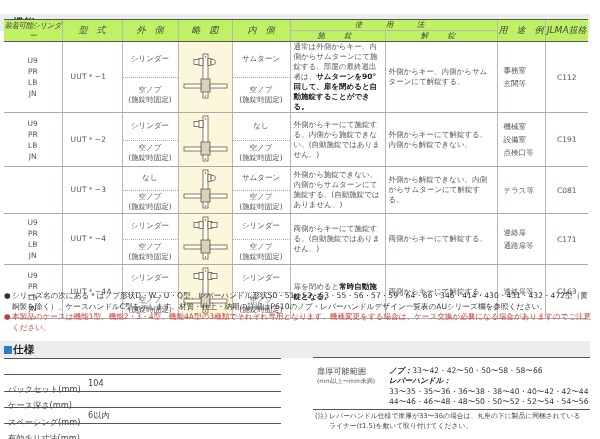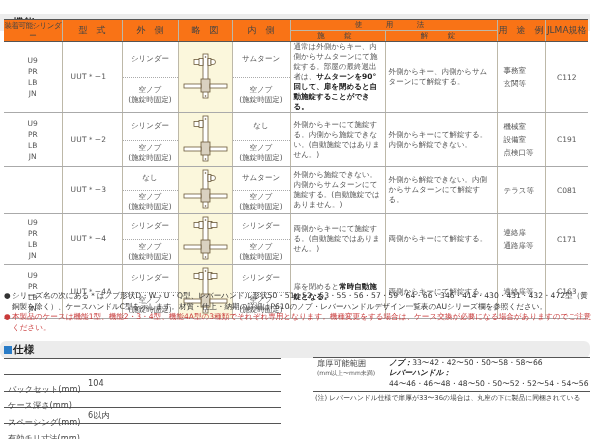--- a/index.html
+++ b/index.html
@@ -5,21 +5,21 @@
   * { box-sizing: border-box; margin: 0; padding: 0; }
   html, body { width: 600px; height: 439px; background: #ffffff; overflow: hidden; }
   body { font-family: "DejaVu Sans", "Liberation Sans", sans-serif; color: #222; position: relative; }
 
   .section-bar { position: absolute; left: 0; width: 590px; height: 17px; background: #ececec; display: flex; align-items: center; padding-left: 4px; }
   .section-bar .sq { width: 8px; height: 8px; background: #2a7cc7; margin-right: 1px; }
   .section-bar .ttl { font-size: 10.5px; font-weight: bold; color: #222; letter-spacing: 0.5px; }
 
   table.func { position: absolute; left: 4px; top: 19px; width: 584px; border-collapse: collapse; table-layout: fixed; }
   table.func th, table.func td { font-weight: normal; text-align: center; vertical-align: middle; padding: 0; }
-  table.func thead th { background: #f97316; color: #444; font-size: 9px; border-left: 1px solid #bdb8a8; height: 12px; }
+  table.func thead th { background: #bef264; color: #444; font-size: 9px; border-left: 1px solid #bdb8a8; height: 12px; font-style: italic; }
   table.func thead tr:first-child th { border-top: 1.5px solid #555; }
   table.func thead th.first { border-left: none; }
   table.func thead tr.h2 th { font-size: 7.5px; height: 10px; letter-spacing: 6px; }
   table.func thead th.usage-top { font-size: 7.5px; height: 11px; letter-spacing: 8px; border-bottom: 1px solid #bdb8a8; }
   table.func thead tr:last-child th, table.func thead th.rowspan2 { border-bottom: 1.5px solid #555; }
   table.func thead th.small-h { font-size: 7.5px; letter-spacing: -0.5px; }
 
   table.func tbody td { border-left: 1px solid #bdb8a8; border-bottom: 1px solid #aaa; font-size: 7.5px; color: #555; }
   table.func tbody td.first { border-left: none; }
   table.func tbody tr.half td.cell-top { border-bottom: 1px dotted #aaa; margin-left: 24px; }
@@ -36,21 +36,21 @@
   .notes .n { position: relative; padding-left: 8px; }
   .notes .n .dot { position: absolute; left: 0; top: 0; }
   .notes .red { color: #c93a3a; }
 
   .spec-table { position: absolute; left: 4px; top: 358px; width: 277px; }
   .spec-row { height: 16.3px; border-bottom: 1px solid #555; display: flex; align-items: center; font-size: 8.2px; color: #444; }
   .spec-row .lab { width: 84px; padding-left: 4px; margin-top: 46px; }
   .spec-row .val { flex: 1; }
 
   .range { position: absolute; left: 313px; top: 357px; width: 277px; border-top: 1.5px solid #555; }
-  .range-body { display: flex; padding-top: 0; padding-bottom: 2px; border-bottom: 1px solid #555; }
+  .range-body { display: flex; padding-top: 8px; padding-bottom: 2px; border-bottom: 1px solid #555; }
   .range-lab { width: 76px; padding-left: 4px; }
   .range-lab .t1 { font-size: 8.2px; color: #444; }
   .range-lab .t2 { font-size: 6px; color: #555; }
   .range-vals { flex: 1; font-size: 7.6px; line-height: 10.3px; color: #333; }
   .range-vals .hd { font-weight: bold; font-style: italic; color: #222; }
   .range-note { font-size: 6.8px; color: #444; line-height: 9.5px; padding-top: 2px; padding-left: 2px; }
   .range-note .ind { padding-left: 14px; }
 </style>
 </head>
 <body>
@@ -286,21 +286,21 @@
   <div class="n">
     <span class="dot">●</span>
     <span>シリーズ名の次にある＊はノブ形状D・W・U・Q型、レバーハンドル形状50・51・52・53・55・56・57・59・64・66・346・414・430・431・432・472型（黄銅製を除く）、ケースハンドルC型を示します。材質・仕上・納期の詳細はP610のノブ・レバーハンドルデザイン一覧表のAUシリーズ欄を参照ください。</span>
   </div>
   <div class="n red">
     <span class="dot">●</span>
     <span>本製品のケースは機能1型、機能2・3・4型、機能4A型の3種類でそれぞれ専用となります。機種変更をする場合は、ケース交換が必要になる場合がありますのでご注意ください。</span>
   </div>
 </div>
 
-<div class="section-bar" style="top:341px;border-radius:6px;">
+<div class="section-bar" style="top:341px;">
   <span class="sq"></span>
   <span class="ttl">仕様</span>
 </div>
 
 <div class="spec-table" style="border-top:1.5px solid #555;">
   <div class="spec-row">
     <span class="lab">バックセット(mm)</span>
   </div>
   <div class="spec-row">
     <span class="lab">ケース深さ(mm)</span>
@@ -317,19 +317,21 @@
 
 <div class="range">
   <div class="range-body">
     <div class="range-lab">
       <div class="t1">扉厚可能範囲</div>
       <div class="t2">(mm以上〜mm未満)</div>
     </div>
     <div class="range-vals">
       <div><span class="hd">ノブ：</span><span>33〜42・42〜50・50〜58・58〜66</span></div>
       <div class="hd">レバーハンドル：</div>
+      <div>33〜35・35〜36・36〜38・38〜40・40〜42・42〜44</div>
       <div>44〜46・46〜48・48〜50・50〜52・52〜54・54〜56</div>
     </div>
   </div>
   <div class="range-note">
     <div>(注) レバーハンドル仕様で扉厚が33〜36の場合は、丸座の下に製品に同梱されている</div>
+    <div class="ind">ライナー(t1.5)を敷いて取り付けてください。</div>
   </div>
 </div>
 
 </body></html>

